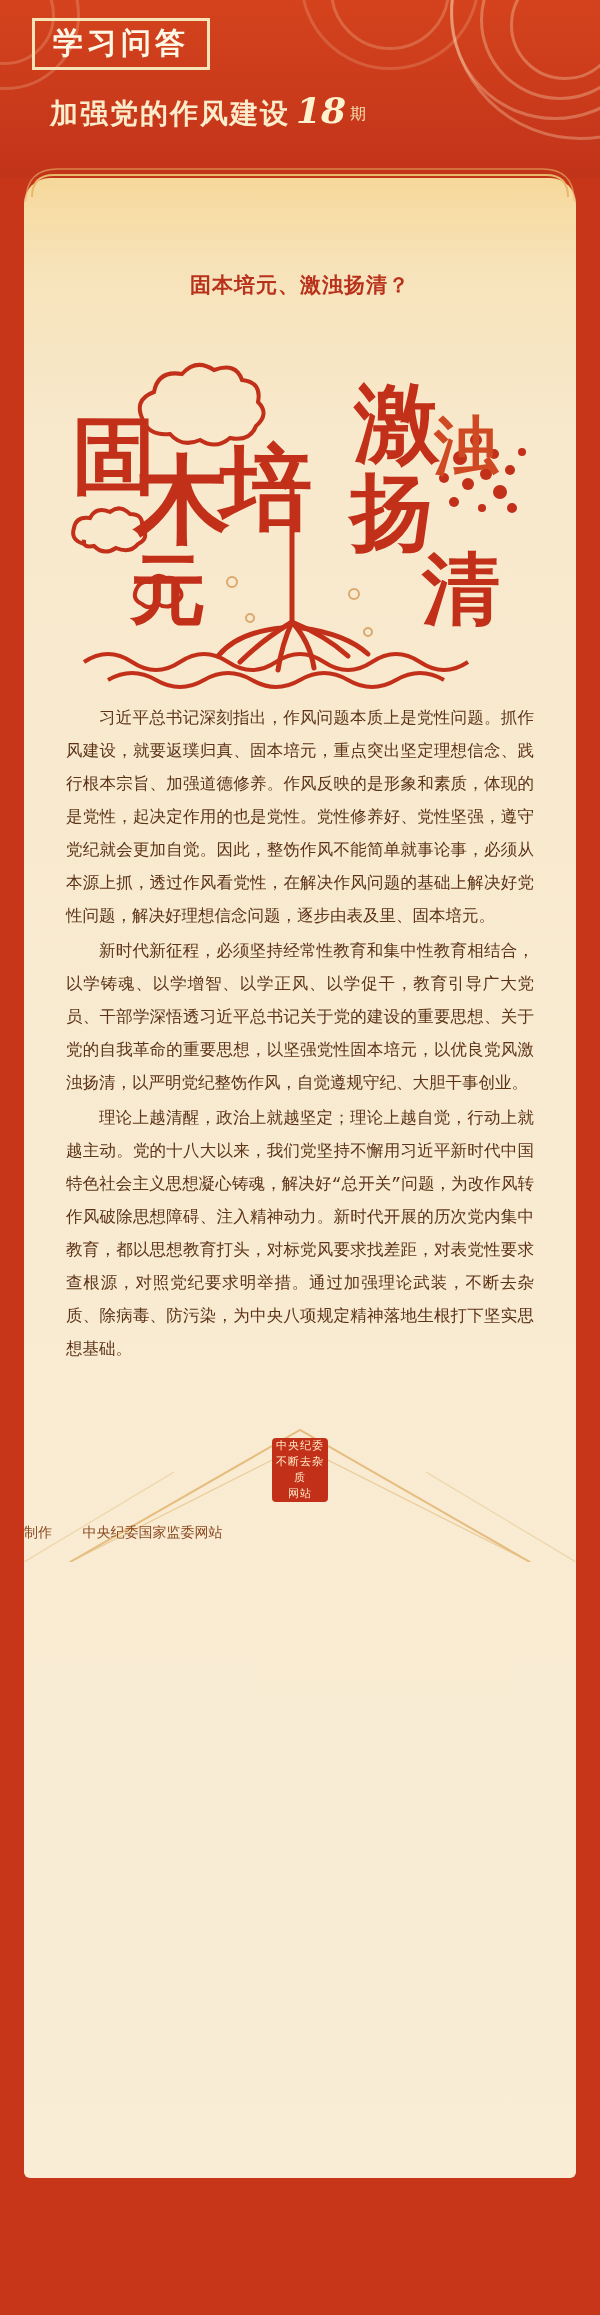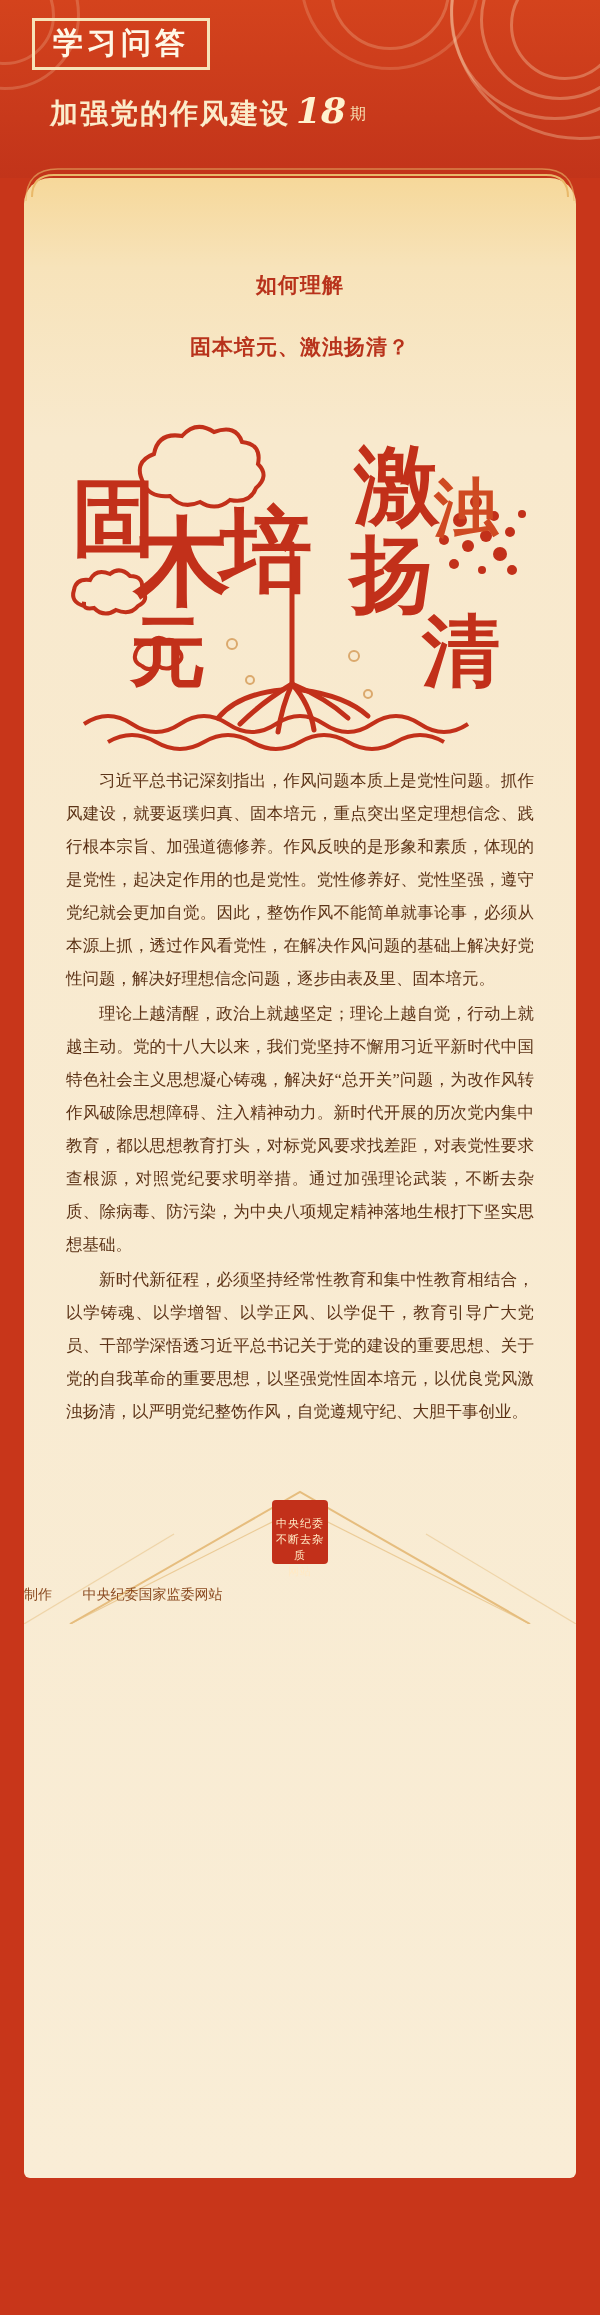--- a/index.html
+++ b/index.html
@@ -150,21 +150,21 @@
   
   .body {
     padding:10px 42px 0 42px;
   }
   .body p {
     color:#5c3317;
     font-size:16.5px;
     line-height:2.0;
     text-align:justify;
     text-indent:2em;
-    font-family:Liberation Serif, serif;
+    font-family:Liberation Mono, monospace;
     margin-bottom:2px;
   }
 
   
   .footer {
     margin-top:46px;
     padding-bottom:34px;
     position:relative;
     height:190px;
   }
@@ -179,21 +179,21 @@
     left:50%;
     transform:translateX(-50%);
     top:26px;
     width:56px; height:64px;
     background:#c2301a;
     border-radius:4px;
     color:#ffe9c4;
     font-size:11px;
     line-height:1.45;
     text-align:center;
-    padding-top:16px;
+    padding-top:0;
     font-family:"DejaVu Sans", sans-serif;
     letter-spacing:1px;
     z-index:3;
   }
   .credit {
     position:absolute;
     top:112px;
     width:552px;
     color:#8a4a20;
     font-size:14px;
@@ -229,21 +229,20 @@
 
 <div class="card-wrap">
   <div class="card">
 
     <svg class="notch" width="552" height="36" viewBox="0 0 552 36">
       <path d="M8 30 Q8 8 30 8 L522 8 Q544 8 544 30" fill="none" stroke="#e9b96a" stroke-width="2"></path>
       <path d="M2 34 Q2 2 34 2 L518 2 Q550 2 550 34" fill="none" stroke="#e9b96a" stroke-width="1.5" opacity="0.6"></path>
     </svg>
 
     <div class="question">
-      <div class="q1">如何理解</div>
       <div class="q3">固本培元、激浊扬清？</div>
     </div>
 
     <div class="art">
       <svg width="552" height="360" viewBox="0 0 552 360">
 
         <g fill="none" stroke="#c2301a" stroke-width="4">
           <path d="M120 90 q-12 -22 10 -30 q4 -22 28 -18 q14 -16 32 -4 q22 -8 28 10 q20 2 16 22 q12 12 -2 24 q-6 16 -26 12 q-14 12 -30 2 q-18 8 -30 -6 q-20 2 -26 -12z"></path>
           <path d="M60 212 q-14 -4 -10 -16 q2 -12 16 -10 q6 -12 20 -6 q10 -8 20 2 q14 0 12 14 q8 10 -4 16 q-8 10 -22 4 q-12 8 -22 -2 q-12 2 -10 -6z"></path>
           <path d="M118 272 q-10 -4 -6 -14 q4 -10 14 -8 q6 -10 16 -4 q12 -2 12 10 q8 8 -2 14 q-8 8 -18 2 q-10 6 -16 0z"></path>
@@ -292,22 +291,22 @@
       <div class="bigchar c-pei">培</div>
       <div class="bigchar c-yuan">元</div>
       <div class="bigchar c-ji">激</div>
       <div class="bigchar c-zhuo">浊</div>
       <div class="bigchar c-yang">扬</div>
       <div class="bigchar c-qing">清</div>
     </div>
 
     <div class="body">
       <p>习近平总书记深刻指出，作风问题本质上是党性问题。抓作风建设，就要返璞归真、固本培元，重点突出坚定理想信念、践行根本宗旨、加强道德修养。作风反映的是形象和素质，体现的是党性，起决定作用的也是党性。党性修养好、党性坚强，遵守党纪就会更加自觉。因此，整饬作风不能简单就事论事，必须从本源上抓，透过作风看党性，在解决作风问题的基础上解决好党性问题，解决好理想信念问题，逐步由表及里、固本培元。</p>
+      <p>新时代新征程，必须坚持经常性教育和集中性教育相结合，以学铸魂、以学增智、以学正风、以学促干，教育引导广大党员、干部学深悟透习近平总书记关于党的建设的重要思想、关于党的自我革命的重要思想，以坚强党性固本培元，以优良党风激浊扬清，以严明党纪整饬作风，自觉遵规守纪、大胆干事创业。</p>
       <p>理论上越清醒，政治上就越坚定；理论上越自觉，行动上就越主动。党的十八大以来，我们党坚持不懈用习近平新时代中国特色社会主义思想凝心铸魂，解决好“总开关”问题，为改作风转作风破除思想障碍、注入精神动力。新时代开展的历次党内集中教育，都以思想教育打头，对标党风要求找差距，对表党性要求查根源，对照党纪要求明举措。通过加强理论武装，不断去杂质、除病毒、防污染，为中央八项规定精神落地生根打下坚实思想基础。</p>
-      <p>新时代新征程，必须坚持经常性教育和集中性教育相结合，以学铸魂、以学增智、以学正风、以学促干，教育引导广大党员、干部学深悟透习近平总书记关于党的建设的重要思想、关于党的自我革命的重要思想，以坚强党性固本培元，以优良党风激浊扬清，以严明党纪整饬作风，自觉遵规守纪、大胆干事创业。</p>
     </div>
 
     <div class="footer">
       <svg class="envelope" width="552" height="150" viewBox="0 0 552 150">
         <path d="M46 150 L276 18 L506 150" fill="none" stroke="#e6bd7e" stroke-width="2"></path>
         <path d="M46 150 L276 34 L506 150" fill="none" stroke="#e6bd7e" stroke-width="1.2" opacity="0.7"></path>
         <path d="M0 150 L150 60" fill="none" stroke="#e6bd7e" stroke-width="1.2" opacity="0.5"></path>
         <path d="M552 150 L402 60" fill="none" stroke="#e6bd7e" stroke-width="1.2" opacity="0.5"></path>
       </svg>
 

